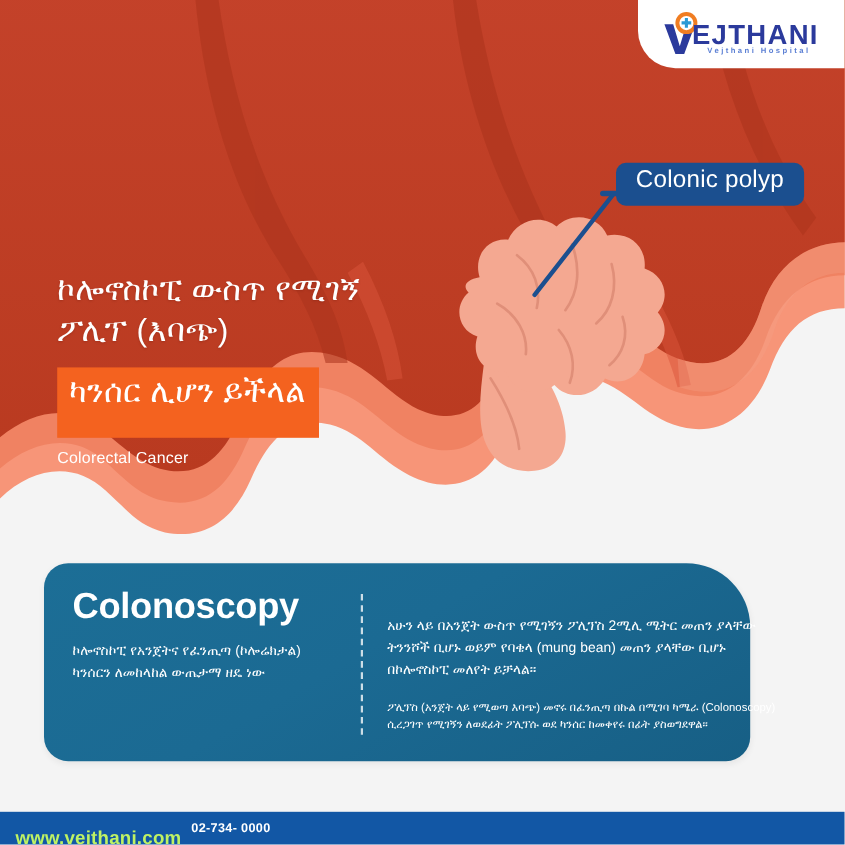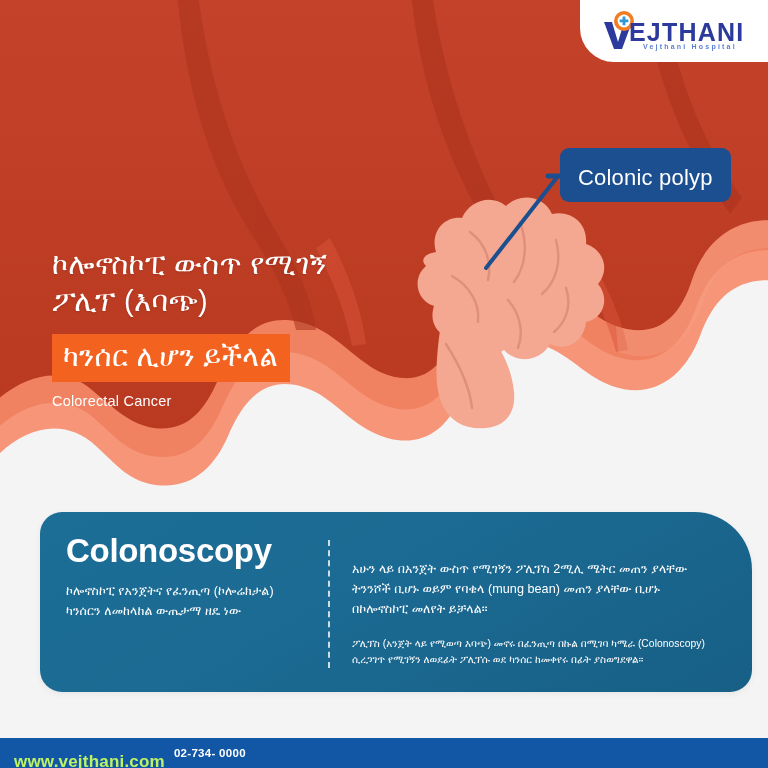--- a/index.html
+++ b/index.html
@@ -41,61 +41,61 @@
     color:#5b7fd4; line-height:1;
   }
   .logo-v { position:absolute; left:2px; top:4px; }
   .logo-dot { position:absolute; left:14px; top:-4px; }
 
   
   .callout {
     position:absolute; left:560px; top:148px;
     background:#1b4f8f;
     color:#ffffff;
-    padding:17px 18px 11px;
+    padding:2px 18px 11px;
     border-radius:9px;
     font-size:22px;
     letter-spacing:.2px;
     z-index:20;
     white-space:nowrap;
   }
 
   
   .headline { position:absolute; left:52px; top:246px; z-index:18; width:360px; }
   .headline-line {
     color:#ffffff;
     font-size:29px;
     line-height:1.28;
     letter-spacing:.3px;
     text-shadow:0 1px 2px rgba(90,20,10,.25);
   }
   .hl-bar {
     display:inline-block;
     margin-top:14px;
     background:#f4621f;
-    padding:5px 12px 8px 11px;
+    padding:5px 12px 24px 11px;
   }
   .hl-bar span {
     color:#ffffff;
     font-size:29px;
     line-height:1.2;
     letter-spacing:.3px;
   }
   .subtitle {
     margin-top:11px;
     color:#ffffff;
     font-size:14.5px;
     font-weight:normal;
     letter-spacing:.2px;
   }
 
   
   .card {
     position:absolute; left:40px; top:512px;
-    width:712px; height:180px;
+    width:642px; height:180px;
     background:linear-gradient(150deg,#1c6e96 0%,#1b6a93 45%,#175f85 100%);
     border-radius:22px 58px 22px 22px;
     z-index:18;
     box-shadow:0 2px 6px rgba(0,0,0,.06);
   }
   .card-left {
     position:absolute; left:26px; top:22px; width:228px;
   }
   .card-title {
     color:#ffffff;

